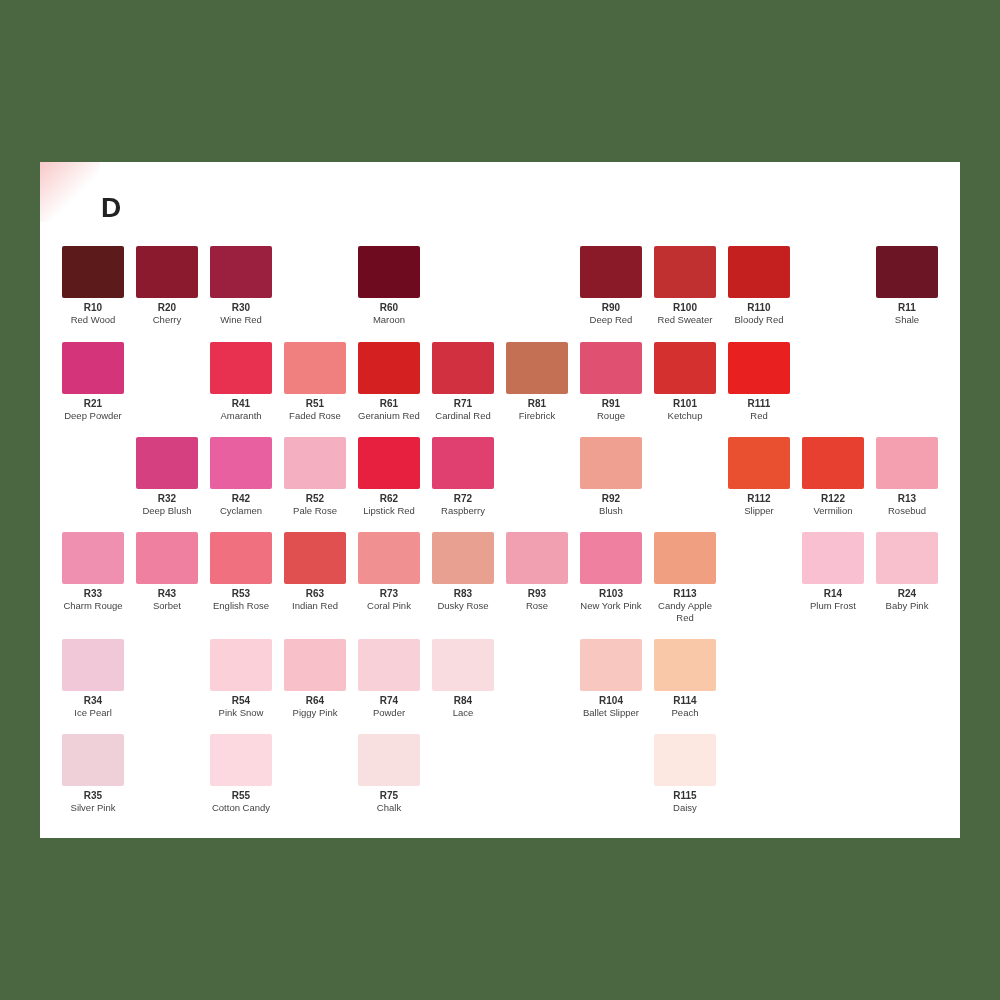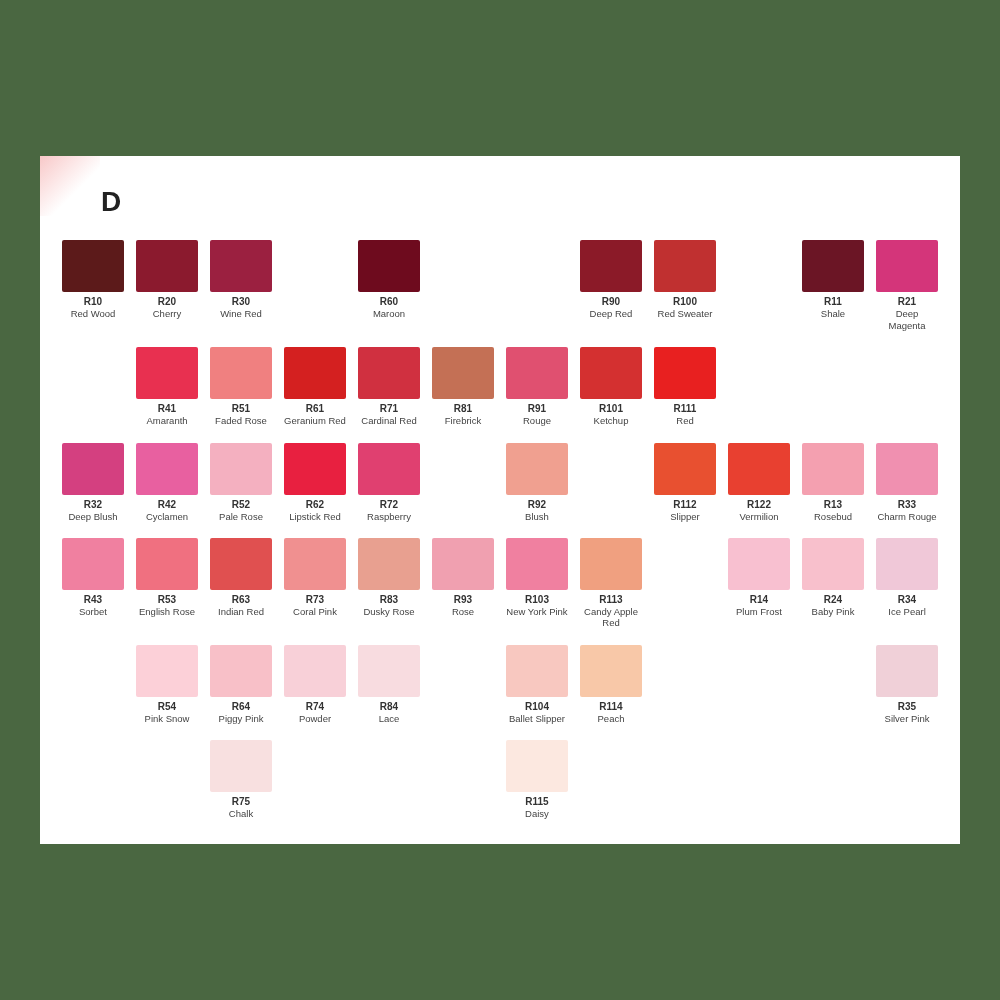--- a/index.html
+++ b/index.html
@@ -97,30 +97,35 @@
       <div class="color-cell">
         <div class="color-swatch" style="background-color: rgb(139, 26, 40);"></div>
         <div class="color-code">R90</div>
         <div class="color-name">Deep Red</div>
       </div>
       <div class="color-cell">
         <div class="color-swatch" style="background-color: rgb(192, 48, 48);"></div>
         <div class="color-code">R100</div>
         <div class="color-name">Red Sweater</div>
       </div>
+      <div class="color-cell">
+        <div class="color-swatch" style="background-color: rgb(196, 32, 32);"></div>
+        <div class="color-code">R110</div>
+        <div class="color-name">Bloody Red</div>
+      </div>
       <div class="color-cell"></div>
       <div class="color-cell">
         <div class="color-swatch" style="background-color: rgb(107, 21, 37);"></div>
         <div class="color-code">R11</div>
         <div class="color-name">Shale</div>
       </div>
       <div class="color-cell">
         <div class="color-swatch" style="background-color: rgb(212, 53, 122);"></div>
         <div class="color-code">R21</div>
-        <div class="color-name">Deep Magenta</div>
+        <div class="color-name">Deep Powder</div>
       </div>
       <div class="color-cell"></div>
       <div class="color-cell">
         <div class="color-swatch" style="background-color: rgb(232, 48, 80);"></div>
         <div class="color-code">R41</div>
         <div class="color-name">Amaranth</div>
       </div>
       <div class="color-cell">
         <div class="color-swatch" style="background-color: rgb(240, 128, 128);"></div>
         <div class="color-code">R51</div>
@@ -301,20 +306,25 @@
       </div>
       <div class="color-cell"></div>
       <div class="color-cell"></div>
       <div class="color-cell"></div>
       <div class="color-cell">
         <div class="color-swatch" style="background-color: rgb(240, 208, 216);"></div>
         <div class="color-code">R35</div>
         <div class="color-name">Silver Pink</div>
       </div>
       <div class="color-cell"></div>
+      <div class="color-cell">
+        <div class="color-swatch" style="background-color: rgb(252, 216, 224);"></div>
+        <div class="color-code">R55</div>
+        <div class="color-name">Cotton Candy</div>
+      </div>
       <div class="color-cell"></div>
       <div class="color-cell">
         <div class="color-swatch" style="background-color: rgb(248, 224, 224);"></div>
         <div class="color-code">R75</div>
         <div class="color-name">Chalk</div>
       </div>
       <div class="color-cell"></div>
       <div class="color-cell"></div>
       <div class="color-cell"></div>
       <div class="color-cell">

